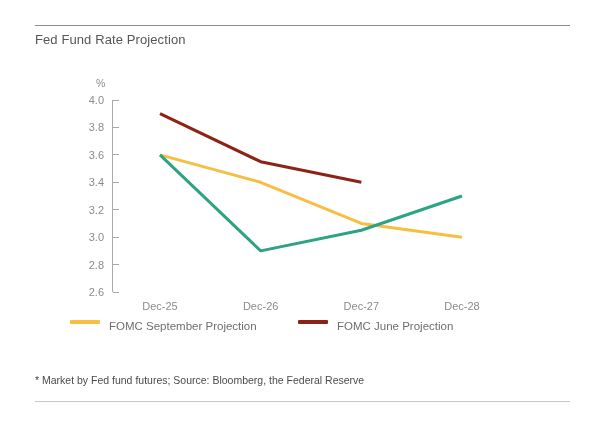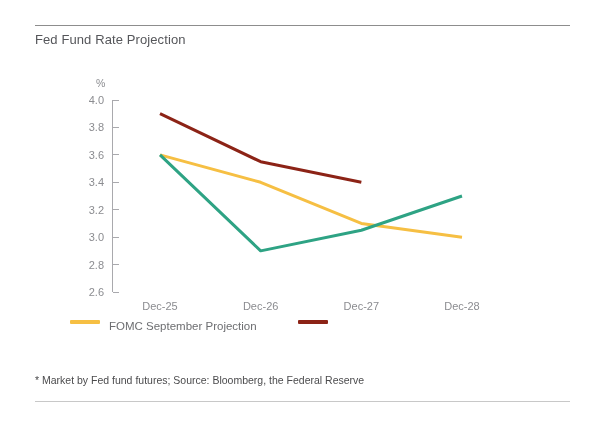--- a/index.html
+++ b/index.html
@@ -166,20 +166,21 @@
   </div>
 
   <div class="legend">
     <div class="legend-row">
       <div class="legend-item col1">
         <span class="legend-swatch" id="sw0" style="background: rgb(246, 191, 67);"></span>
         <span class="legend-label">FOMC September Projection</span>
       </div>
       <div class="legend-item">
         <span class="legend-swatch" id="sw1" style="background: rgb(140, 35, 22);"></span>
+        <span class="legend-label">FOMC June Projection</span>
       </div>
     </div>
   </div>
 
   <div class="footnote">* Market by Fed fund futures; Source: Bloomberg, the Federal Reserve</div>
 
   <div class="rule rule-bottom"></div>
 
 </div>
 

